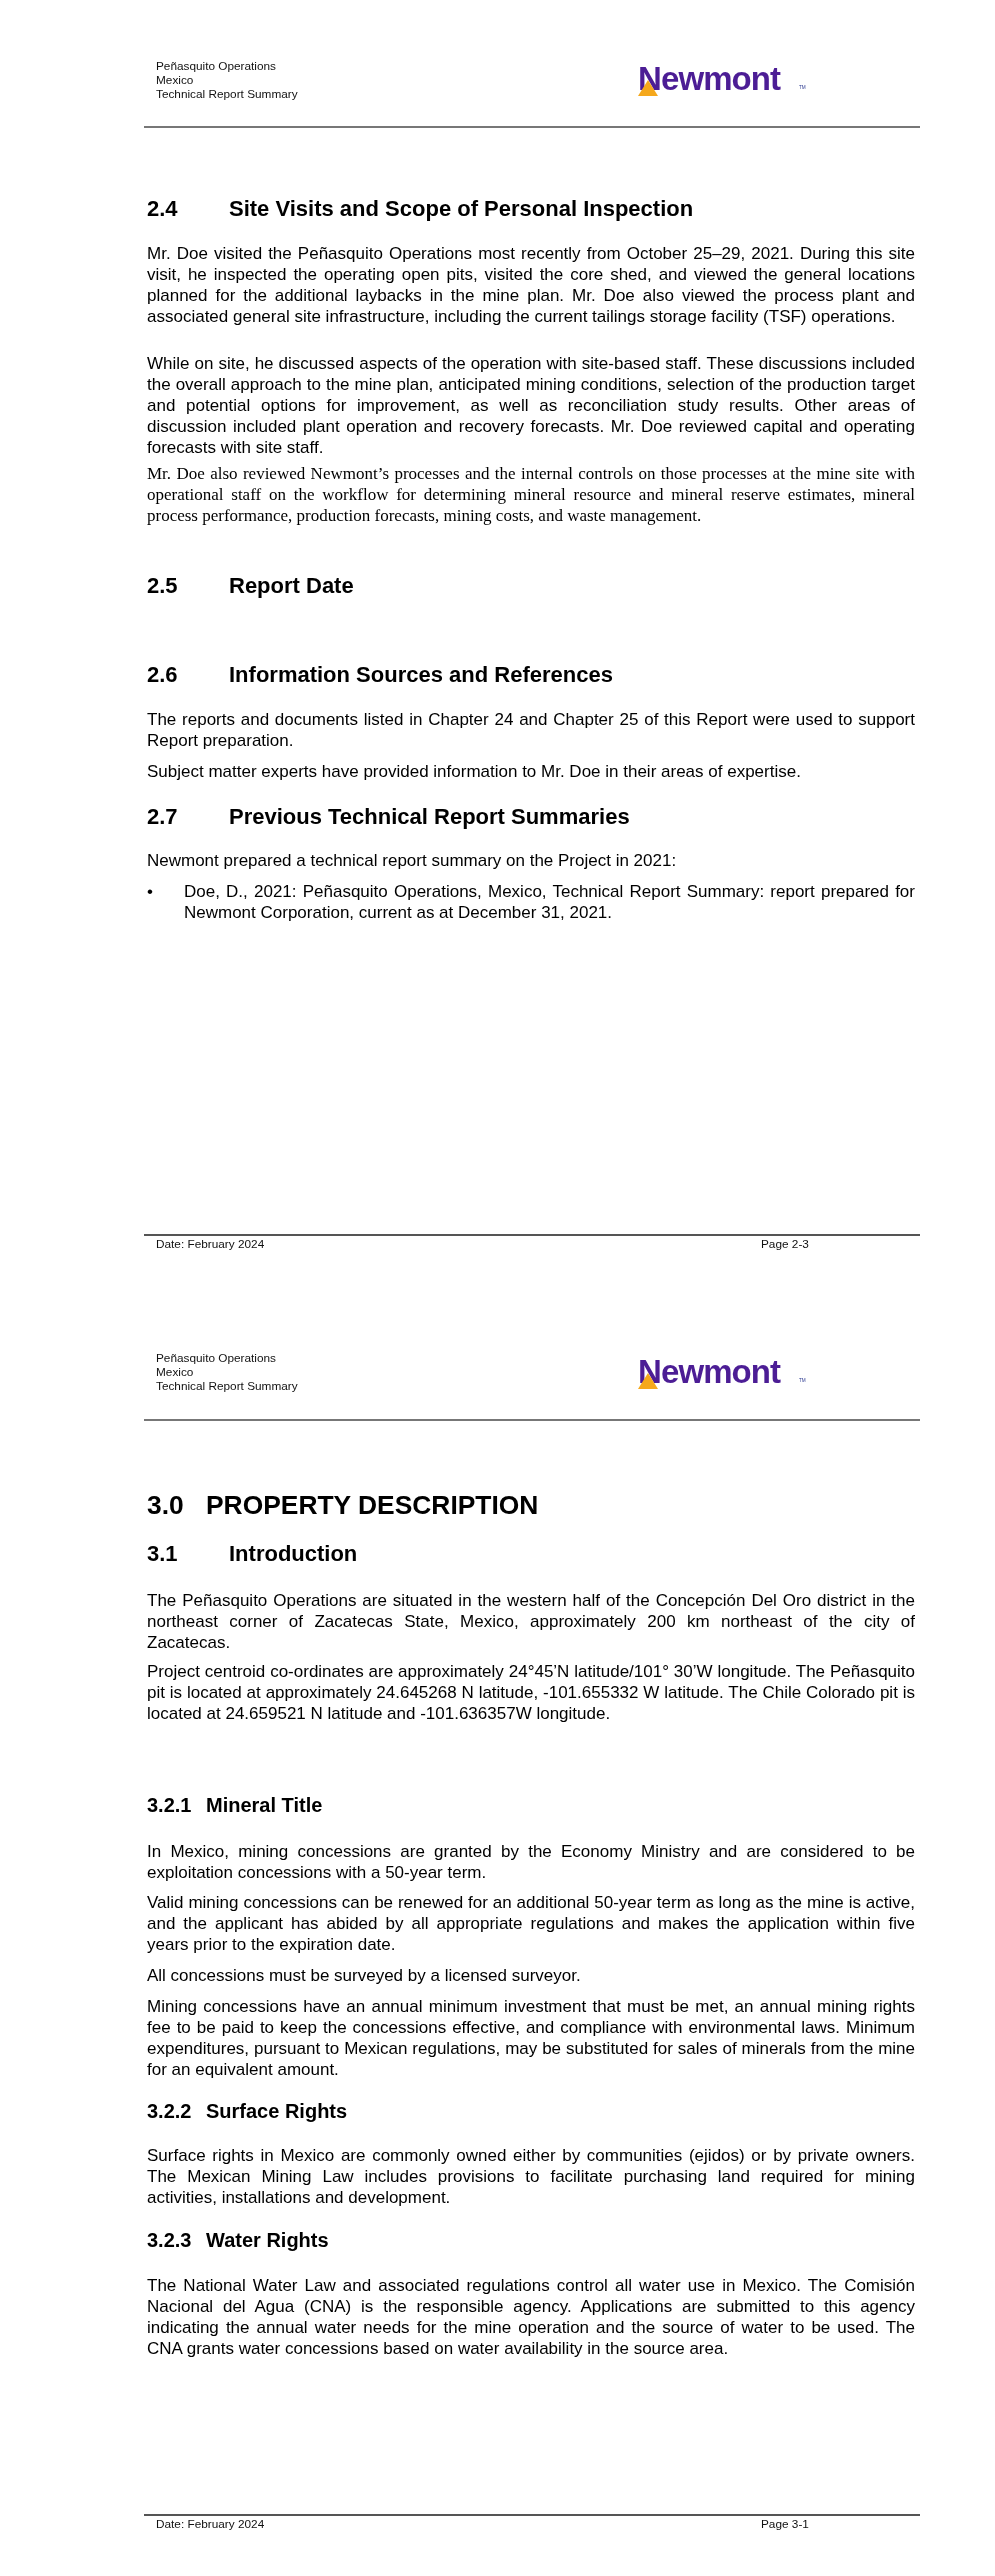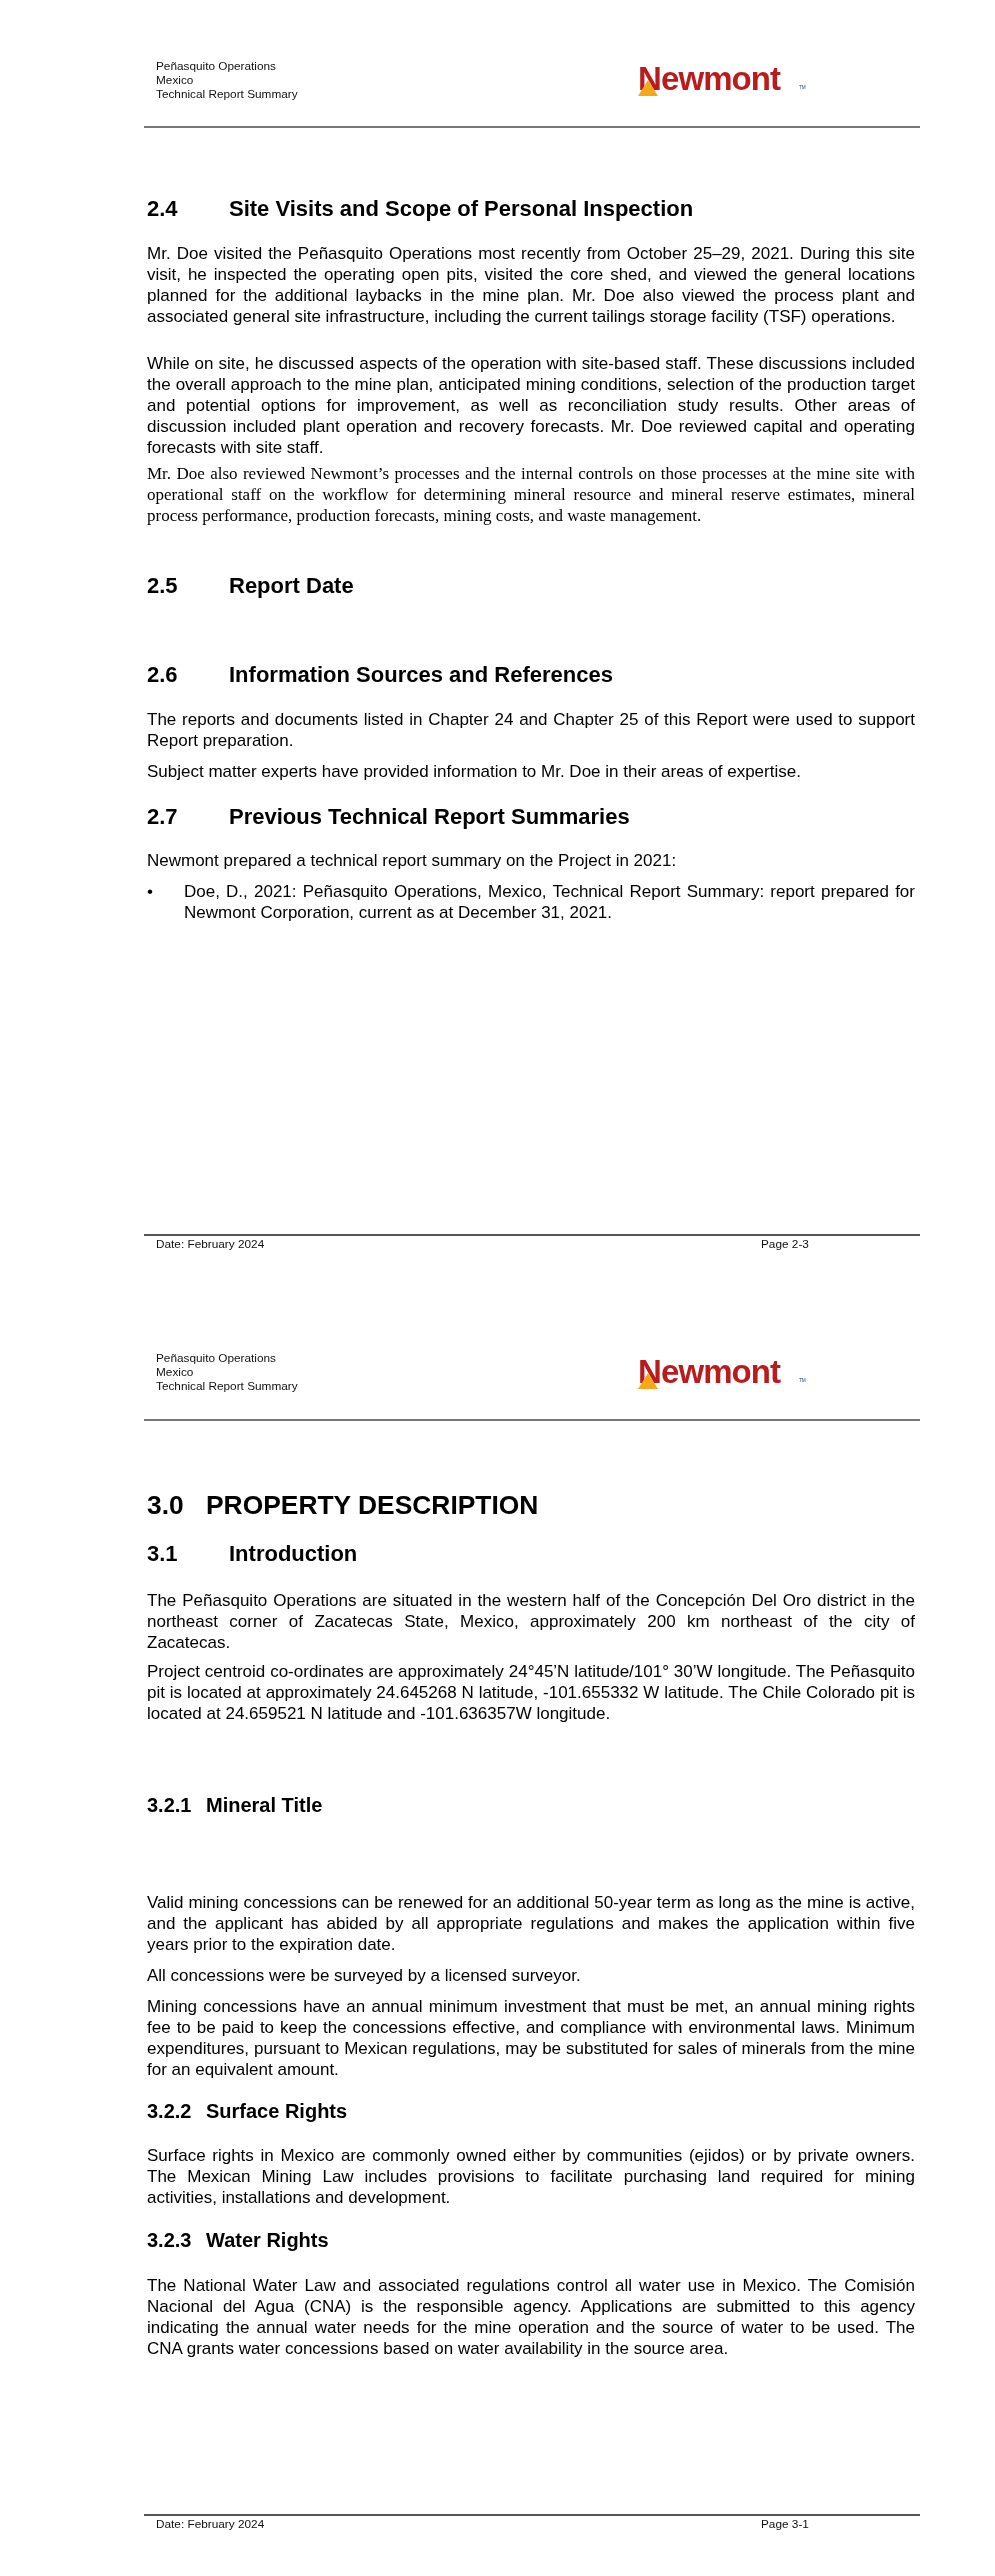--- a/index.html
+++ b/index.html
@@ -21,21 +21,21 @@
     font-size: 11.8px; line-height: 14px; color: #111;
   }
   .hdr-text div { white-space: nowrap; }
   .logo {
     position: absolute; left: 638px; top: 60px; height: 38px; width: 189px;
   }
   .logo-word {
     position: absolute; left: 0; top: 0;
     font-family: "Liberation Sans", sans-serif;
     font-weight: bold; font-size: 33px; letter-spacing: -0.9px;
-    color: #b91c1c; line-height: 38px;
+    color: #4c1d95; line-height: 38px;
   }
   .logo-tri {
     position: absolute; left: 0; top: 20px; width: 0; height: 0;
     border-left: 10.4px solid transparent; border-right: 10.4px solid transparent;
     border-bottom: 16px solid #f5a81c;
   }
   .logo-tm {
     position: absolute; left: 161px; top: 24.5px;
     font-size: 4.7px; color: #2b3990;
   }
@@ -165,25 +165,28 @@
     <p>The Peñasquito Operations are situated in the western half of the Concepción Del Oro district in the northeast corner of Zacatecas State, Mexico, approximately 200 km northeast of the city of Zacatecas.</p>
   </div>
   <div class="content" style="top:364px;">
     <p>Project centroid co-ordinates are approximately 24°45’N latitude/101° 30’W longitude.  The Peñasquito pit is located at approximately 24.645268 N latitude, -101.655332 W latitude.  The Chile Colorado pit is located at 24.659521 N latitude and -101.636357W longitude.</p>
   </div>
 
 
   <div class="content" style="top:496px;">
     <h3 class="h3"><span class="num">3.2.1</span><span>Mineral Title</span></h3>
   </div>
+  <div class="content" style="top:544px;">
+    <p>In Mexico, mining concessions are granted by the Economy Ministry and are considered to be exploitation concessions with a 50-year term.</p>
+  </div>
   <div class="content" style="top:595px;">
     <p>Valid mining concessions can be renewed for an additional 50-year term as long as the mine is active, and the applicant has abided by all appropriate regulations and makes the application within five years prior to the expiration date.</p>
   </div>
   <div class="content" style="top:668px;">
-    <p>All concessions were be surveyed by a licensed surveyor.</p>
+    <p>All concessions must be surveyed by a licensed surveyor.</p>
   </div>
   <div class="content" style="top:699px;">
     <p>Mining concessions have an annual minimum investment that must be met, an annual mining rights fee to be paid to keep the concessions effective, and compliance with environmental laws.  Minimum expenditures, pursuant to Mexican regulations, may be substituted for sales of minerals from the mine for an equivalent amount.</p>
   </div>
 
   <div class="content" style="top:802px;">
     <h3 class="h3"><span class="num">3.2.2</span><span>Surface Rights</span></h3>
   </div>
   <div class="content" style="top:848px;">
     <p>Surface rights in Mexico are commonly owned either by communities (ejidos) or by private owners.  The Mexican Mining Law includes provisions to facilitate purchasing land required for mining activities, installations and development.</p>

